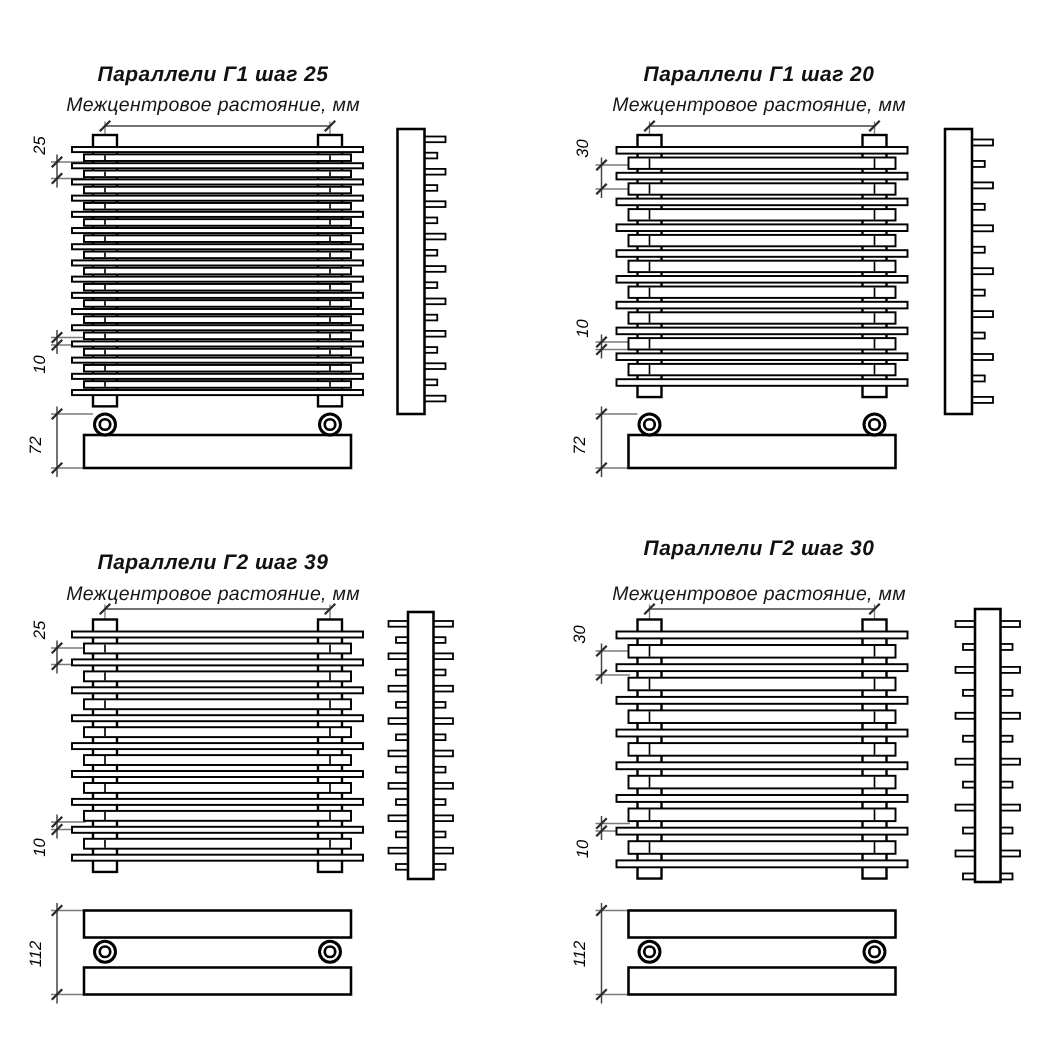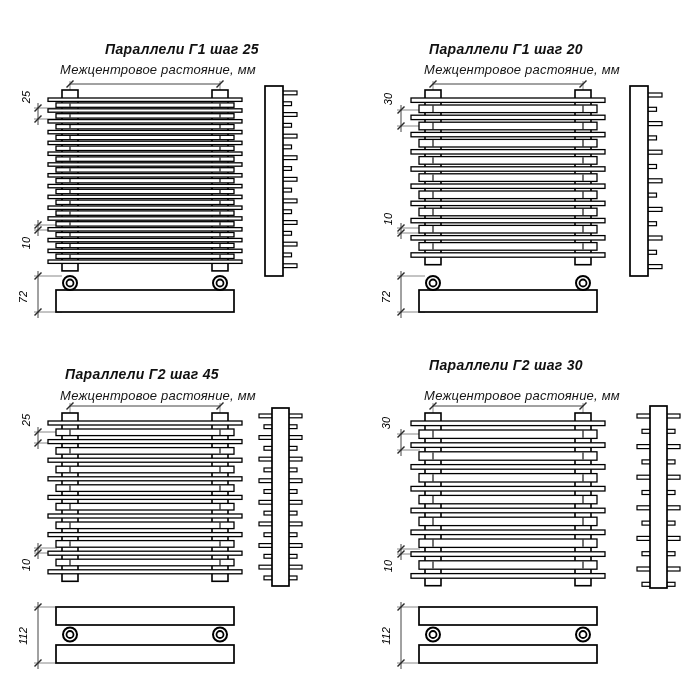--- a/index.html
+++ b/index.html
@@ -8,21 +8,21 @@
     font-family:"Liberation Sans",sans-serif;overflow:hidden;
   }
   .qtitle{
     position:absolute;transform:translateX(-50%);
     font-style:italic;font-weight:bold;font-size:14px;color:#111;
     white-space:nowrap;letter-spacing:0.3px;
   }
   .qsub{
     position:absolute;transform:translateX(-50%);
     font-style:italic;font-weight:normal;font-size:13px;color:#161616;
-    white-space:nowrap;letter-spacing:0.2px;margin-left:16px;
+    white-space:nowrap;letter-spacing:0.2px;
   }
   svg{position:absolute;left:0;top:0;}
 </style>
 </head>
 <body>
 
 <div class="canvas">
   <svg id="drawing" width="700" height="700" viewBox="0 0 700 700">
       <g>
         <line x1="70" y1="84" x2="220" y2="84" stroke="#444" stroke-width="1"></line>
@@ -399,24 +399,24 @@
         <rect x="650" y="406" width="17" height="182" fill="#fff" stroke="#000000" stroke-width="1.7"></rect>
         <rect x="419" y="607" width="178" height="18" fill="#fff" stroke="#000000" stroke-width="1.7"></rect>
         <rect x="419" y="645" width="178" height="18" fill="#fff" stroke="#000000" stroke-width="1.7"></rect>
         <circle cx="433" cy="634.5" r="7" fill="#fff" stroke="#000000" stroke-width="2"></circle>
         <circle cx="433" cy="634.5" r="3.5" fill="#fff" stroke="#000000" stroke-width="1.8"></circle>
         <circle cx="583" cy="634.5" r="7" fill="#fff" stroke="#000000" stroke-width="2"></circle>
         <circle cx="583" cy="634.5" r="3.5" fill="#fff" stroke="#000000" stroke-width="1.8"></circle>
       </g>
     </svg>
 
-  <div class="qtitle" id="t0" style="left: 142px; top: 41px; margin-left: 40px;">Параллели Г1 шаг 25</div>
+  <div class="qtitle" id="t0" style="left: 142px; top: 41px;">Параллели Г1 шаг 25</div>
   <div class="qsub" id="s0" style="left: 142px; top: 62px;">Межцентровое растояние, мм</div>
 
   <div class="qtitle" id="t1" style="left: 506px; top: 41px;">Параллели Г1 шаг 20</div>
   <div class="qsub" id="s1" style="left: 506px; top: 62px;">Межцентровое растояние, мм</div>
 
-  <div class="qtitle" id="t2" style="left: 142px; top: 366px;">Параллели Г2 шаг 45</div>
+  <div class="qtitle" id="t2" style="left: 142px; top: 366px;">Параллели Г2 шаг 39</div>
   <div class="qsub" id="s2" style="left: 142px; top: 388px;">Межцентровое растояние, мм</div>
 
   <div class="qtitle" id="t3" style="left: 506px; top: 357px;">Параллели Г2 шаг 30</div>
   <div class="qsub" id="s3" style="left: 506px; top: 388px;">Межцентровое растояние, мм</div>
 </div>
 
 </body></html>

